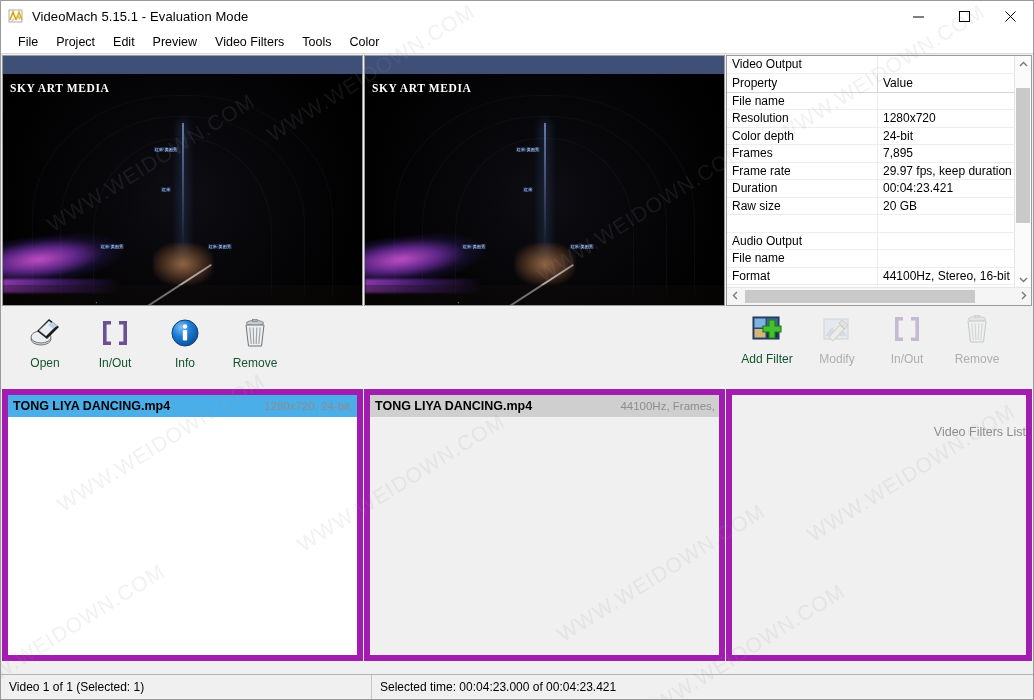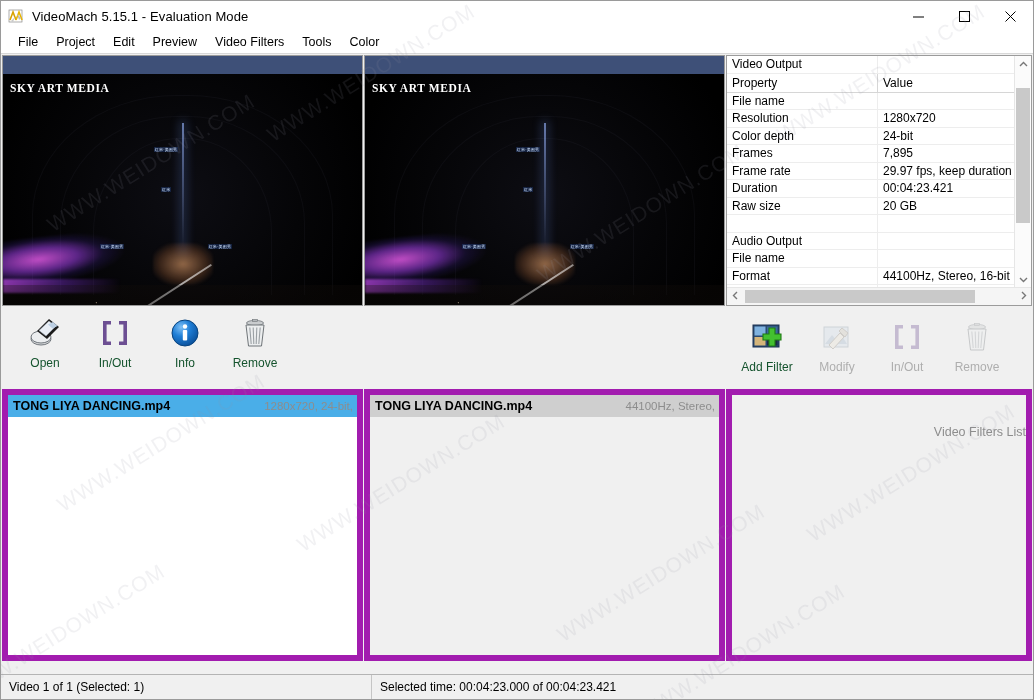--- a/index.html
+++ b/index.html
@@ -359,21 +359,21 @@
     height: 78px;
     flex: 0 0 auto;
     display: flex;
     align-items: flex-start;
     background: #f0f0f0;
     position: relative;
     padding-top: 4px;
     box-sizing: border-box;
   }
   .tb-left { display: flex; margin-left: 14px; }
-  .tb-right { display: flex; position: absolute; right: 16px; top: 8px; }
+  .tb-right { display: flex; position: absolute; right: 16px; top: 0; }
   .tbtn {
     width: 60px;
     display: flex;
     flex-direction: column;
     align-items: center;
     margin-right: 10px;
   }
   .tbtn .ic { height: 38px; display: flex; align-items: center; justify-content: center; }
   .tbtn .lbl { font-size: 12px; color: #14532d; margin-top: 4px; white-space: nowrap; }
   .tbtn.disabled .lbl { color: #aeaeae; }
@@ -760,21 +760,21 @@
     <div class="listpanel video">
       <div class="lrow sel-blue">
         <span class="fname">TONG LIYA DANCING.mp4</span>
         <span class="meta">1280x720, 24-bit,</span>
       </div>
     </div>
 
     <div class="listpanel audio">
       <div class="lrow sel-gray">
         <span class="fname">TONG LIYA DANCING.mp4</span>
-        <span class="meta">44100Hz, Stereo,</span>
+        <span class="meta">44100Hz, Frames,</span>
       </div>
     </div>
 
     <div class="listpanel filters">
       <div class="filters-placeholder">Video Filters List</div>
     </div>
   </div>
 
   <div class="statusbar">
     <div class="sb-seg one">Video 1 of 1  (Selected: 1)</div>

